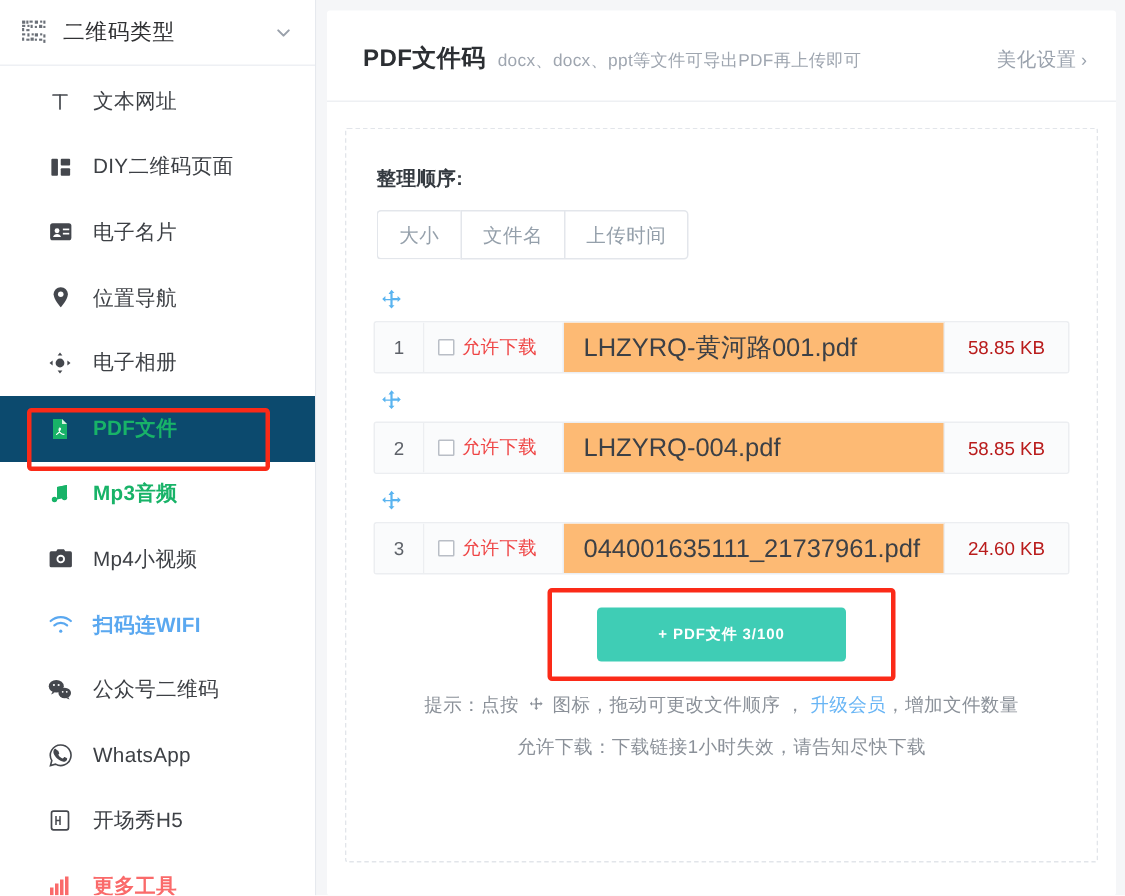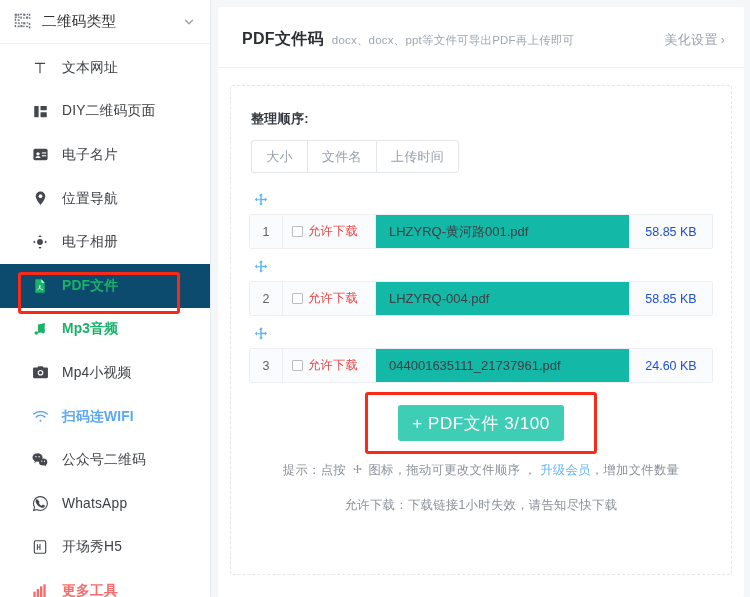--- a/index.html
+++ b/index.html
@@ -183,44 +183,44 @@
     border: 1px solid #b9bec6;
     border-radius: 1px;
     background: #fff;
     margin-right: 5px;
   }
   .fr-dl-label { font-size: 12.3px; color: #ef4444; letter-spacing: .2px; white-space: nowrap;}
   .fr-name {
     flex: 1 1 auto;
     display: flex; align-items: center;
     padding-left: 13px;
-    font-size: 13px; color: #3c4046;
-    background: #14b8a6;
+    font-size: 17px; color: #3c4046;
+    background: #fdba74;
     border-right: 1px solid #eceef1;
     overflow: hidden; white-space: nowrap;
   }
   .fr-size {
     flex: 0 0 82px;
     display: flex; align-items: center; justify-content: center;
     background: #fafbfc;
-    font-size: 12.5px; color: #1d4ed8;
+    font-size: 12.5px; color: #b91c1c;
   }
 
   
   .addbtn-wrap {
     position: relative;
     display: flex; justify-content: center;
     margin-top: 22px;
   }
   .add-btn {
     width: 166px; height: 36px;
     background: #3fcdb5;
     color: #fff;
     border: none; border-radius: 3px;
-    font-size: 17px; font-weight: 400;
+    font-size: 10px; font-weight: 700;
     letter-spacing: .6px;
     display: flex; align-items: center; justify-content: center;
     cursor: pointer;
     font-family: "Liberation Sans", sans-serif;
   }
   .anno-button {
     position: absolute;
     left: 50%; transform: translateX(-50%);
     top: -13px;
     width: 232px; height: 62px;
@@ -229,21 +229,21 @@
     pointer-events: none;
   }
 
   .hint {
     text-align: center;
     font-size: 12.4px;
     color: #8b9199;
     letter-spacing: .25px;
     margin-top: 21px;
   }
-  .hint + .hint { margin-top: 18px; }
+  .hint + .hint { margin-top: 11px; }
   .hint .lnk { color: #68b5f5; cursor: pointer; }
   .hint .mini-drag {
     display: inline-block;
     width: 11px; height: 11px;
     vertical-align: -1px;
     color: #8b9199;
     margin: 0 2px;
   }
   .hint .mini-drag svg { display: block; }
 </style>

